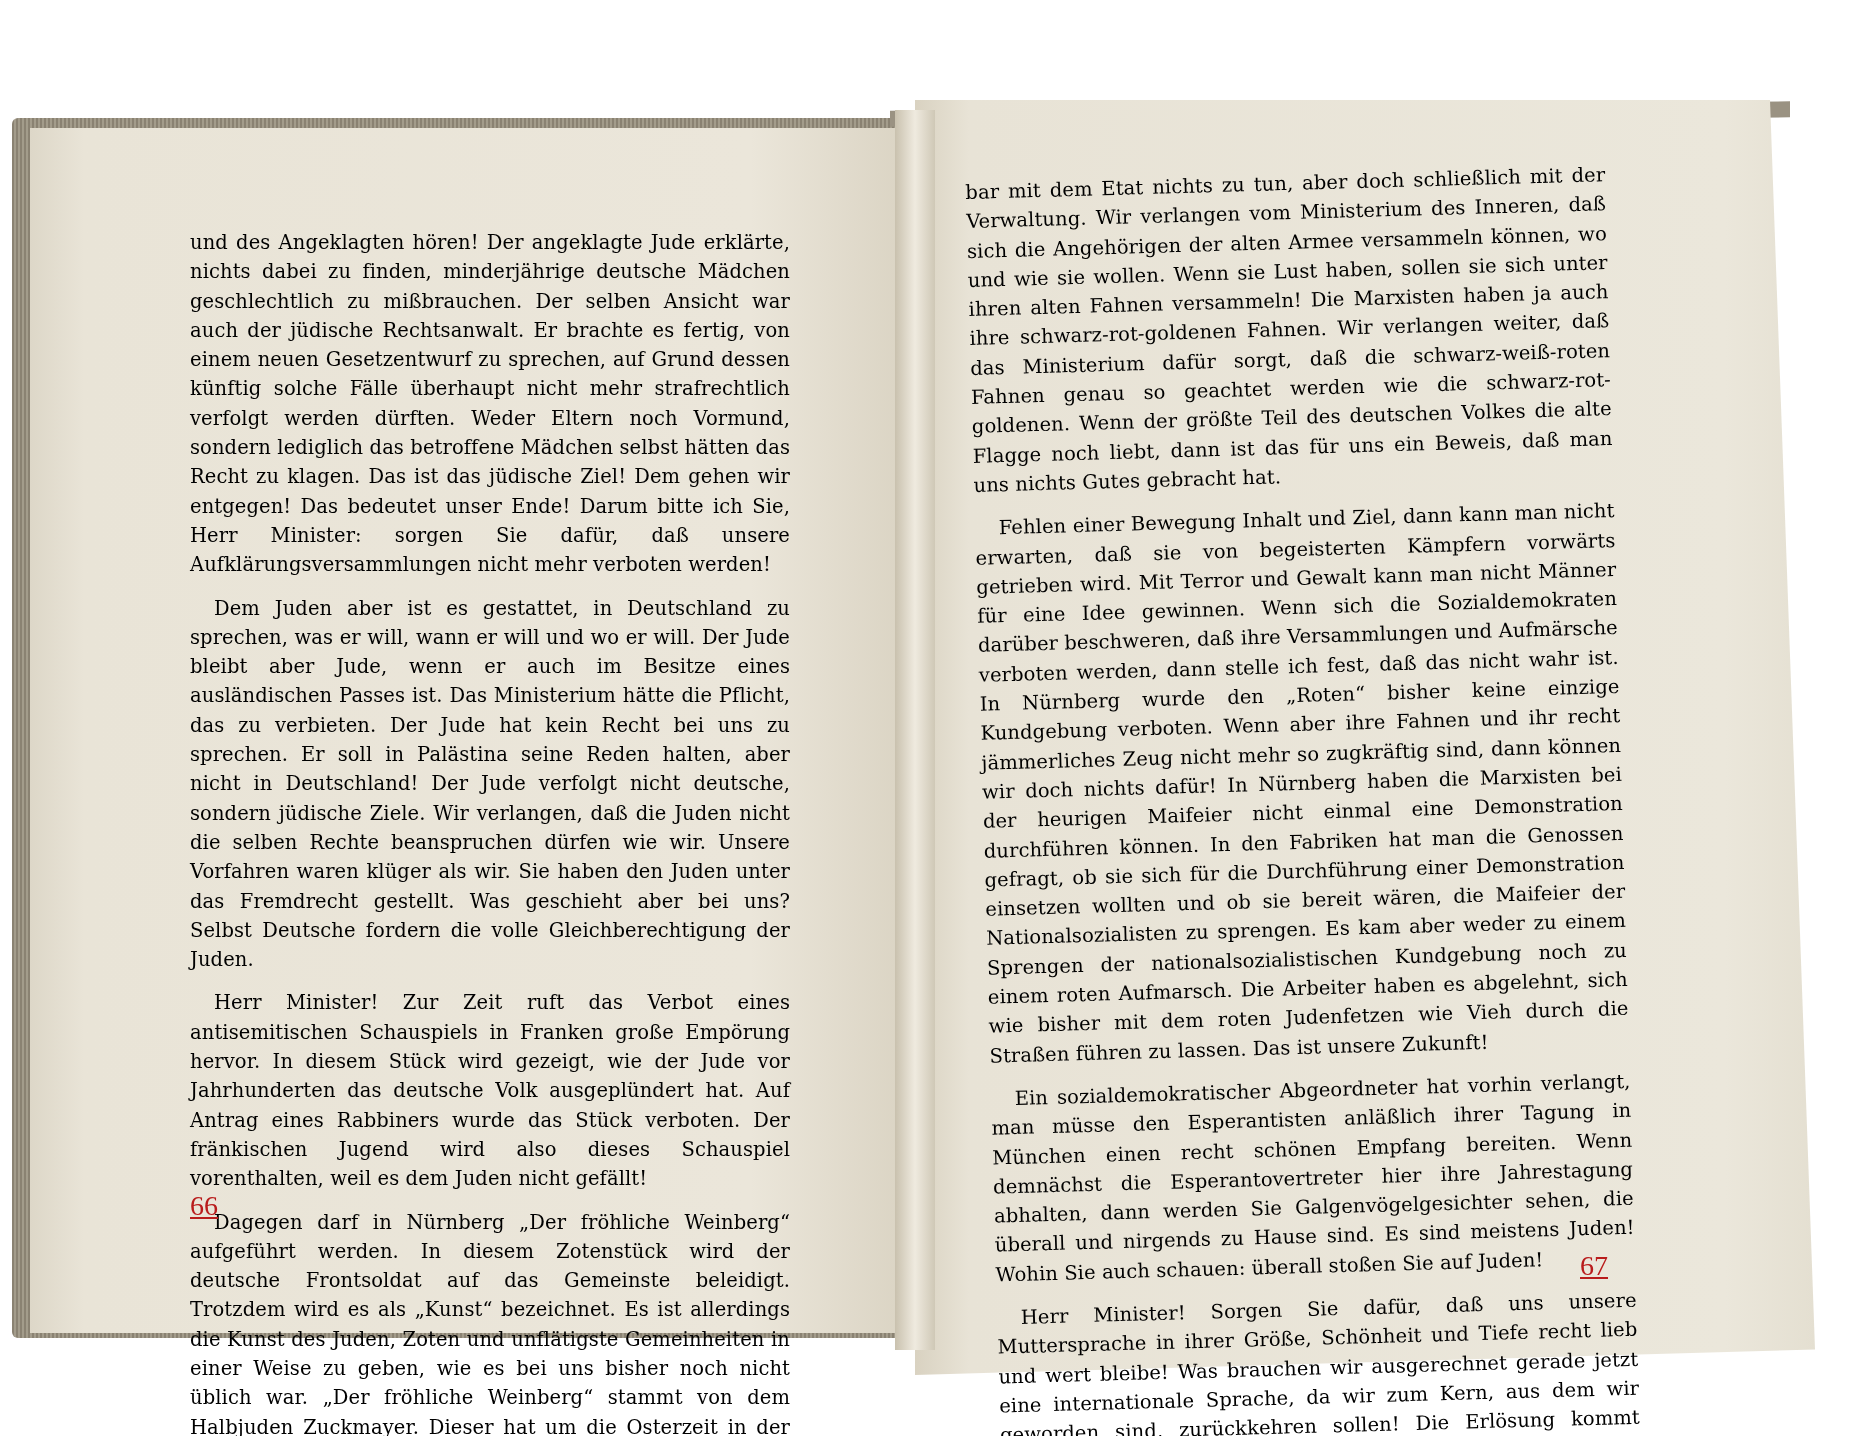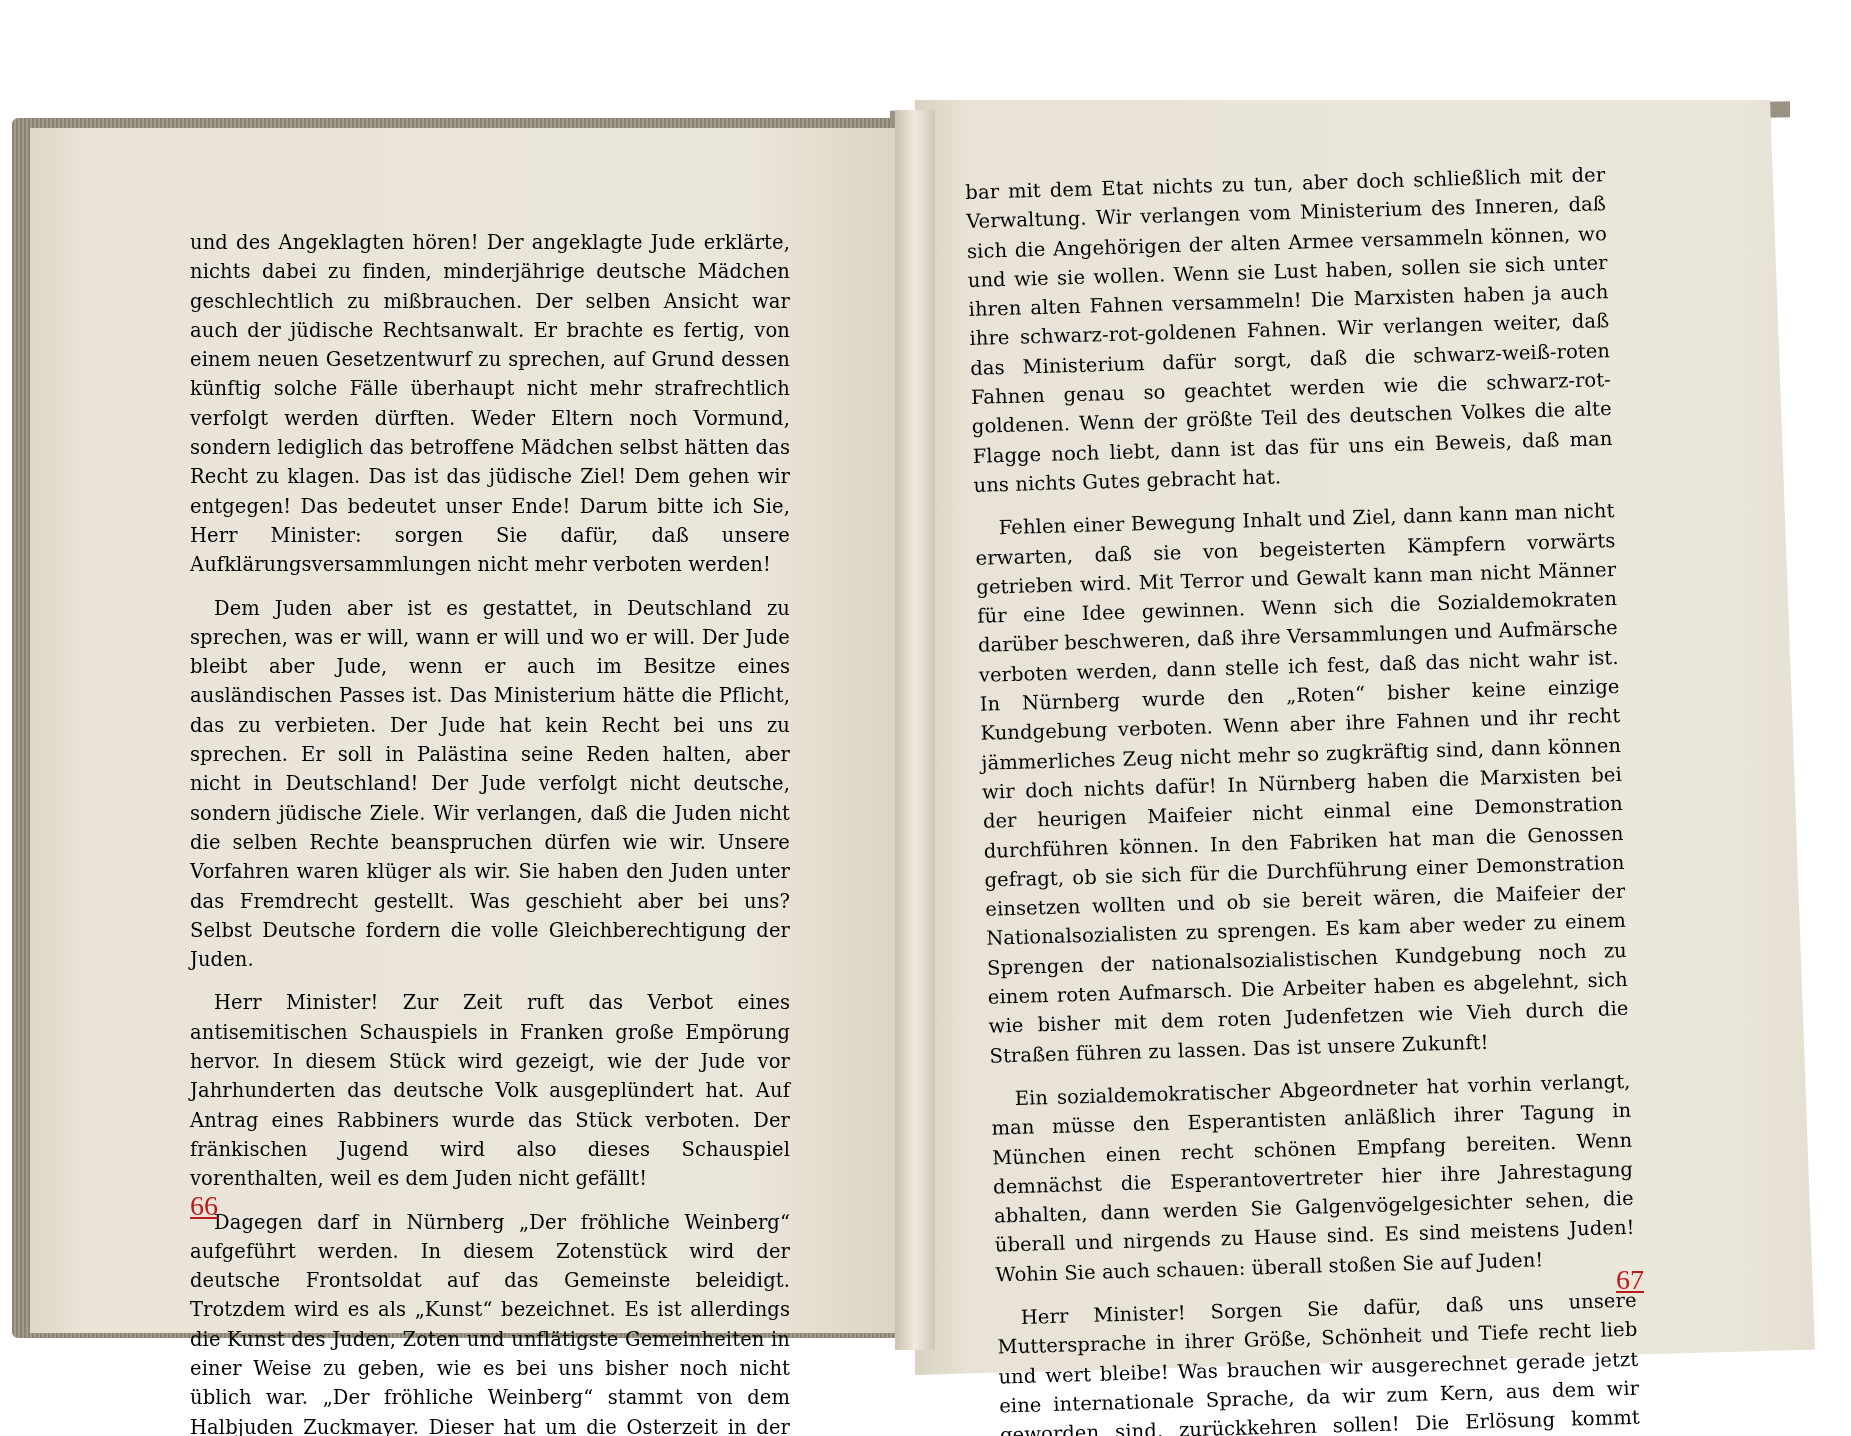--- a/index.html
+++ b/index.html
@@ -40,21 +40,21 @@
   .right-text {
     left: 965px; top: 178px; width: 640px;
     transform: rotate(-1.6deg); transform-origin: 0 0;
   }
   .text-block p { margin: 0 0 14px 0; text-indent: 24px; }
   .text-block p.cont { text-indent: 0; }
   .page-num {
     position: absolute; font-family: "Liberation Serif", serif; font-size: 28px; color: #b91c1c; text-decoration: underline;
   }
   .pn-left { left: 190px; top: 1190px; }
-  .pn-right { left: 1616px; top: 1250px; margin-top: 14px; }
+  .pn-right { left: 1580px; top: 1250px; }
 </style>
 </head>
 <body>
 
 <div class="cover"></div>
 <div class="cover-top"></div>
 
 <div class="page page-left"></div>
 <div class="page page-right"></div>
 <div class="gutter"></div>

